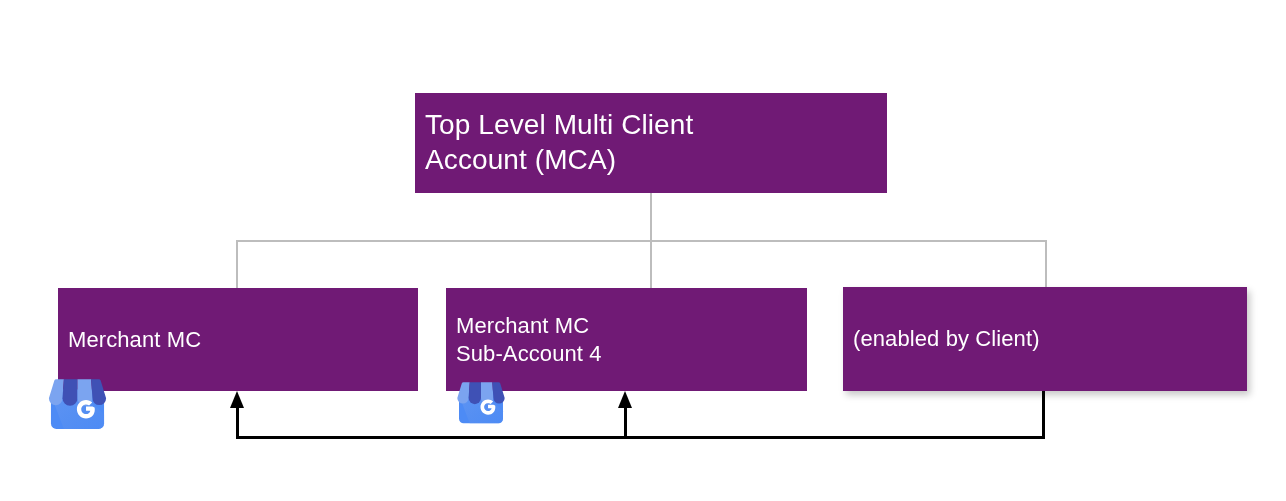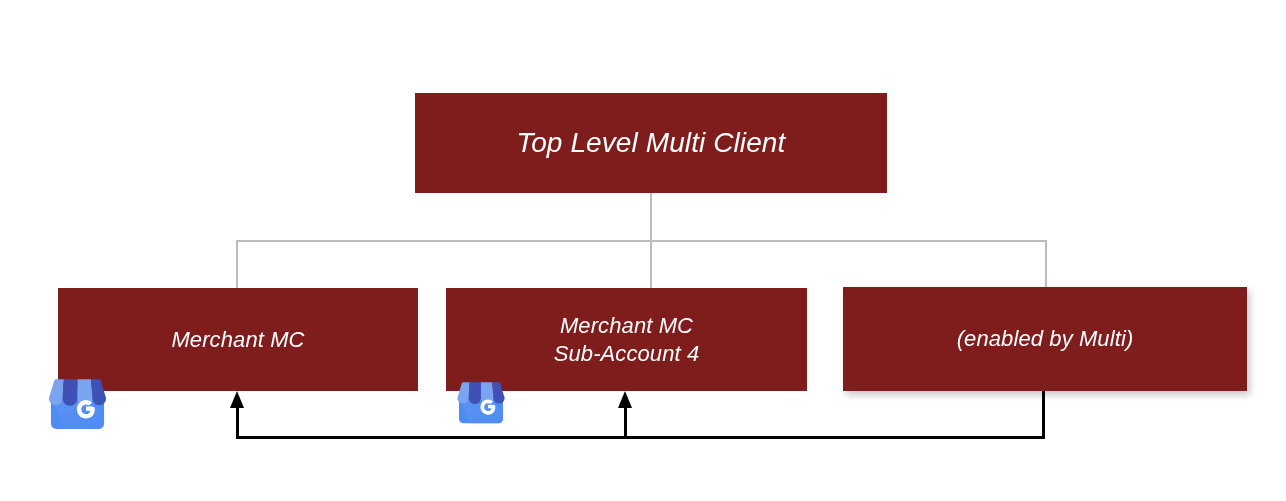--- a/index.html
+++ b/index.html
@@ -17,30 +17,28 @@
     width: 1286px;
     height: 501px;
     background: #ffffff;
     overflow: hidden;
   }
 
   
   .node-box {
     position: absolute;
     box-sizing: border-box;
-    background: #7f1d1d;
+    background: #701a75;
     color: #ffffff;
     display: flex;
     align-items: center;
     justify-content: center;
-    text-align: center;
     line-height: 1.24;
     letter-spacing: 0.1px;
     z-index: 4;
-    font-style: italic;
   }
   .node-box .node-text {
     width: 100%;
     padding: 0 10px;
     box-sizing: border-box;
   }
   .node-box .line2 { display: block; }
 
   #node-mca {
     left: 415px;
@@ -129,39 +127,40 @@
   <div class="black-line" id="black-drop-lfp"></div>
   <div class="black-line" id="black-bar-bottom"></div>
   <div class="black-line" id="black-shaft-1"></div>
   <div class="black-line" id="black-shaft-2"></div>
   <div class="arrow-head" id="arrow-head-1"></div>
   <div class="arrow-head" id="arrow-head-2"></div>
 
   <div class="node-box" id="node-mca">
     <div class="node-text">
       <span>Top Level Multi Client</span>
+      <span class="line2">Account (MCA)</span>
     </div>
   </div>
 
   <div class="node-box" id="node-sub1">
     <div class="node-text">
       <span>Merchant MC</span>
     </div>
   </div>
 
   <div class="node-box" id="node-sub2">
     <div class="node-text">
       <span>Merchant MC</span>
       <span class="line2">Sub-Account 4</span>
     </div>
   </div>
 
   <div class="node-box" id="node-lfp">
     <div class="node-text">
-      <span class="line2">(enabled by Multi)</span>
+      <span class="line2">(enabled by Client)</span>
     </div>
   </div>
 
   <svg class="gbp-icon" id="gbp-icon-1" viewBox="0 0 100 94">
     <defs>
       <linearGradient id="shadeGrad1" x1="0" y1="0" x2="1" y2="1">
         <stop offset="0%" stop-color="#6e9cf2"></stop>
         <stop offset="55%" stop-color="#5b92f0"></stop>
         <stop offset="100%" stop-color="#4d8bf5"></stop>
       </linearGradient>

